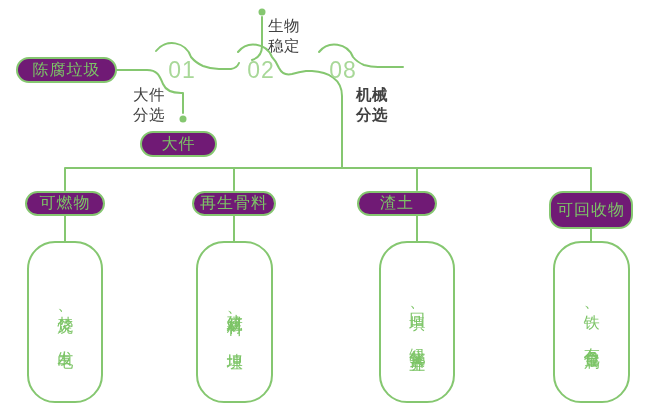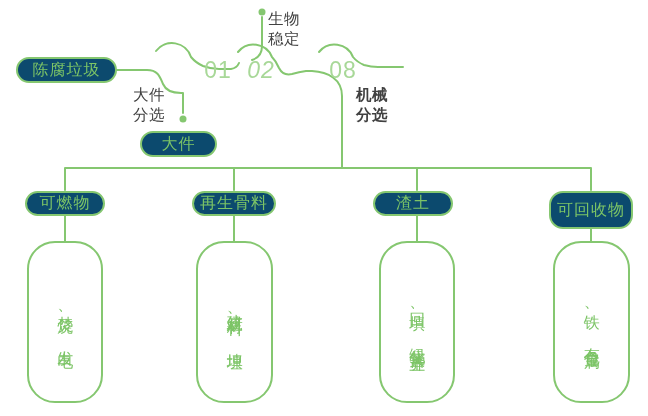--- a/index.html
+++ b/index.html
@@ -1,20 +1,20 @@
 <!DOCTYPE html>
 <html><head>
 <meta charset="utf-8">
 <style>
   html,body{margin:0;padding:0;background:#ffffff;}
   body{font-family:"Liberation Sans","DejaVu Sans",sans-serif;}
   .stage{position:relative;width:648px;height:416px;background:#ffffff;overflow:hidden;}
   .stage svg{position:absolute;left:0;top:0;}
   .pill{
-    position:absolute;box-sizing:border-box;background:#0c4a6e;
+    position:absolute;box-sizing:border-box;background:#701a75;
     border:2px solid #85C770;border-radius:14px;
     display:flex;align-items:center;justify-content:center;
     color:#7CC466;font-size:16px;letter-spacing:1px;white-space:nowrap;
   }
   .num{
     position:absolute;width:40px;text-align:center;
     color:#A8D898;font-size:23px;letter-spacing:1px;
   }
   .lbl{
     position:absolute;color:#414141;font-size:15.5px;line-height:20px;
@@ -59,25 +59,25 @@
       <path d="M591,216 L591,241"></path>
     </g>
     <circle cx="183" cy="119" r="3.5" fill="#85C770"></circle>
     <circle cx="262" cy="12" r="3.5" fill="#85C770"></circle>
   </svg>
 
   <div class="pill" style="left:16px;top:57px;width:101px;height:26px;">
     <span>陈腐垃圾</span>
   </div>
 
-  <div class="num" style="left:162px;top:57px;margin-left:36px;">01</div>
-  <div class="num" style="left:241px;top:57px;font-style:italic;">02</div>
+  <div class="num" style="left:162px;top:57px;">01</div>
+  <div class="num" style="left:241px;top:57px;">02</div>
   <div class="num" style="left:323px;top:57px;">08</div>
 
-  <div class="lbl" style="left:268px;top:9px;">
+  <div class="lbl" style="left:268px;top:16px;">
     <div>生物</div>
     <div>稳定</div>
   </div>
   <div class="lbl" style="left:133px;top:85px;">
     <div>大件</div>
     <div>分选</div>
   </div>
   <div class="lbl" style="left:356px;top:85px;font-weight:bold;">
     <div>机械</div>
     <div>分选</div>
@@ -86,21 +86,21 @@
   <div class="pill" style="left:140px;top:131px;width:77px;height:26px;">
     <span>大件</span>
   </div>
 
   <div class="pill" style="left:25px;top:191px;width:80px;height:25px;font-family:Liberation Mono, monospace;">
     <span>可燃物</span>
   </div>
   <div class="pill" style="left:192px;top:191px;width:84px;height:25px;align-items:flex-end;">
     <span>再生骨料</span>
   </div>
-  <div class="pill" style="left:373px;top:191px;width:80px;height:25px;align-items:flex-end;">
+  <div class="pill" style="left:357px;top:191px;width:80px;height:25px;align-items:flex-end;">
     <span>渣土</span>
   </div>
   <div class="pill" style="left:549px;top:191px;width:84px;height:38px;">
     <span>可回收物</span>
   </div>
 
   <div class="vbox" style="left:27px;top:241px;width:76px;height:162px;">
     <span class="vseg">焚烧、</span>
     <span class="vseg">发电</span>
   </div>

